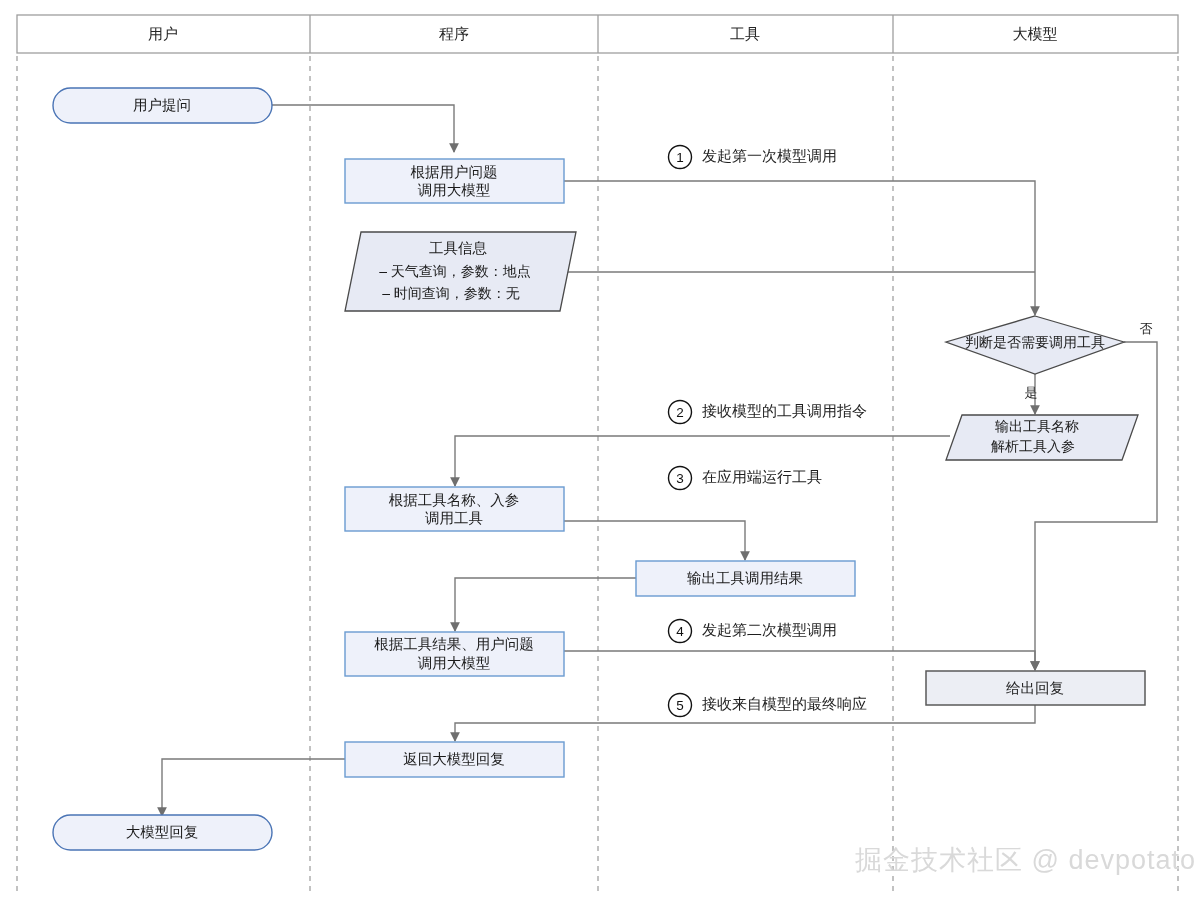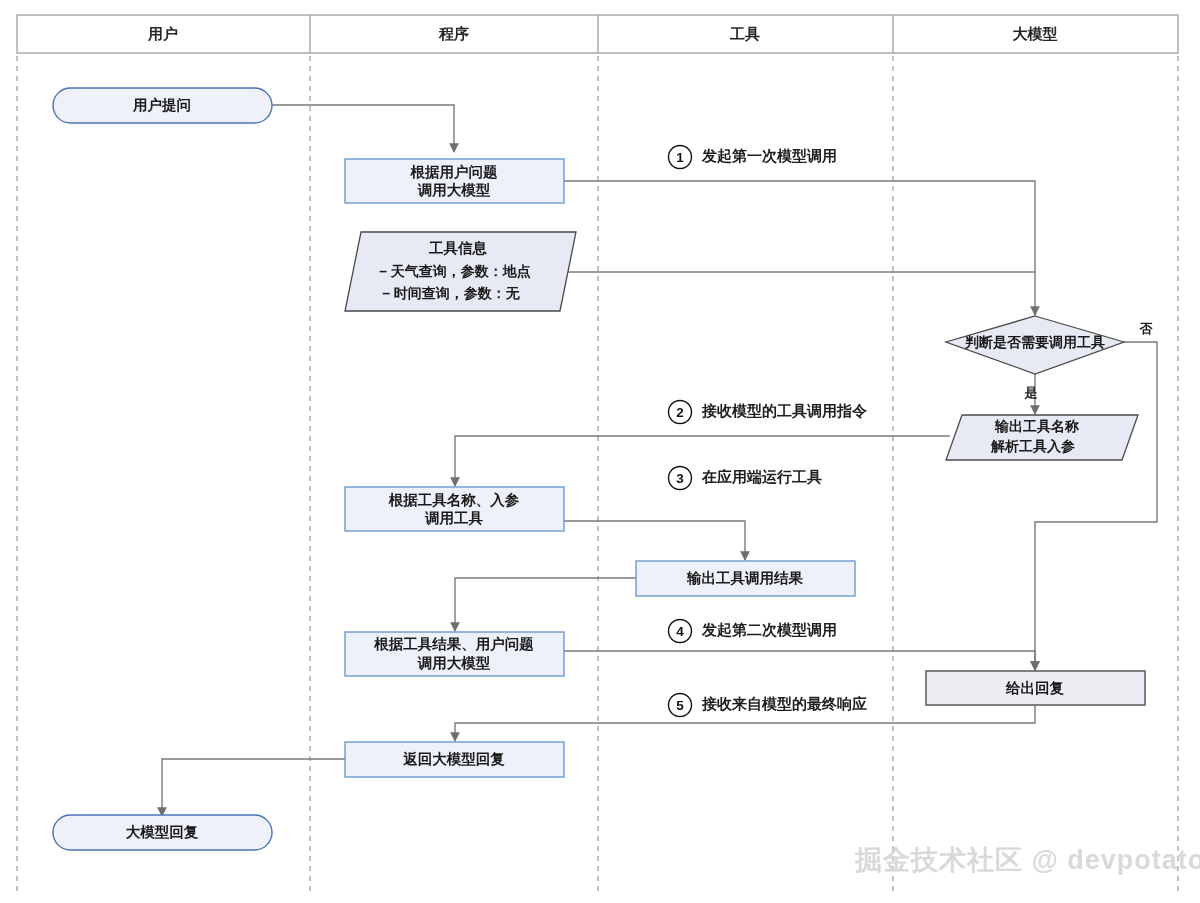--- a/index.html
+++ b/index.html
@@ -7,21 +7,20 @@
   body{
     font-family:"Liberation Sans","DejaVu Sans",sans-serif;
     -webkit-font-smoothing:antialiased;
   }
   #stage{
     position:relative;
     width:1200px;
     height:903px;
     background:#ffffff;
     overflow:hidden;
-    font-weight:bold;
   }
   svg#canvas{
     position:absolute;
     left:0; top:0;
     width:1200px;
     height:903px;
   }
   .lane-title{
     font-size:15px;
     fill:#262626;

